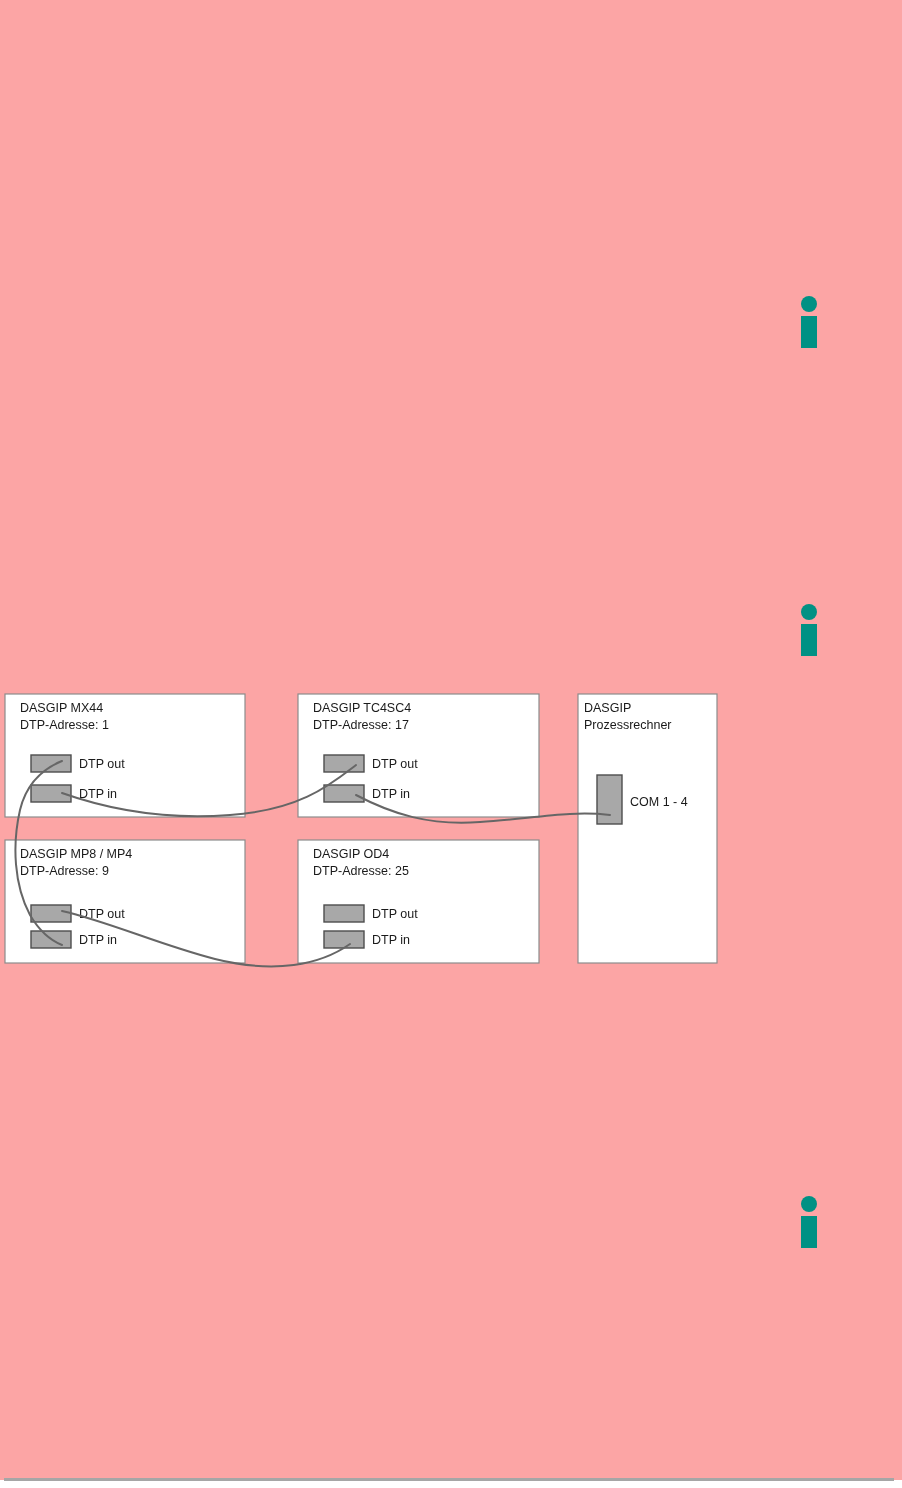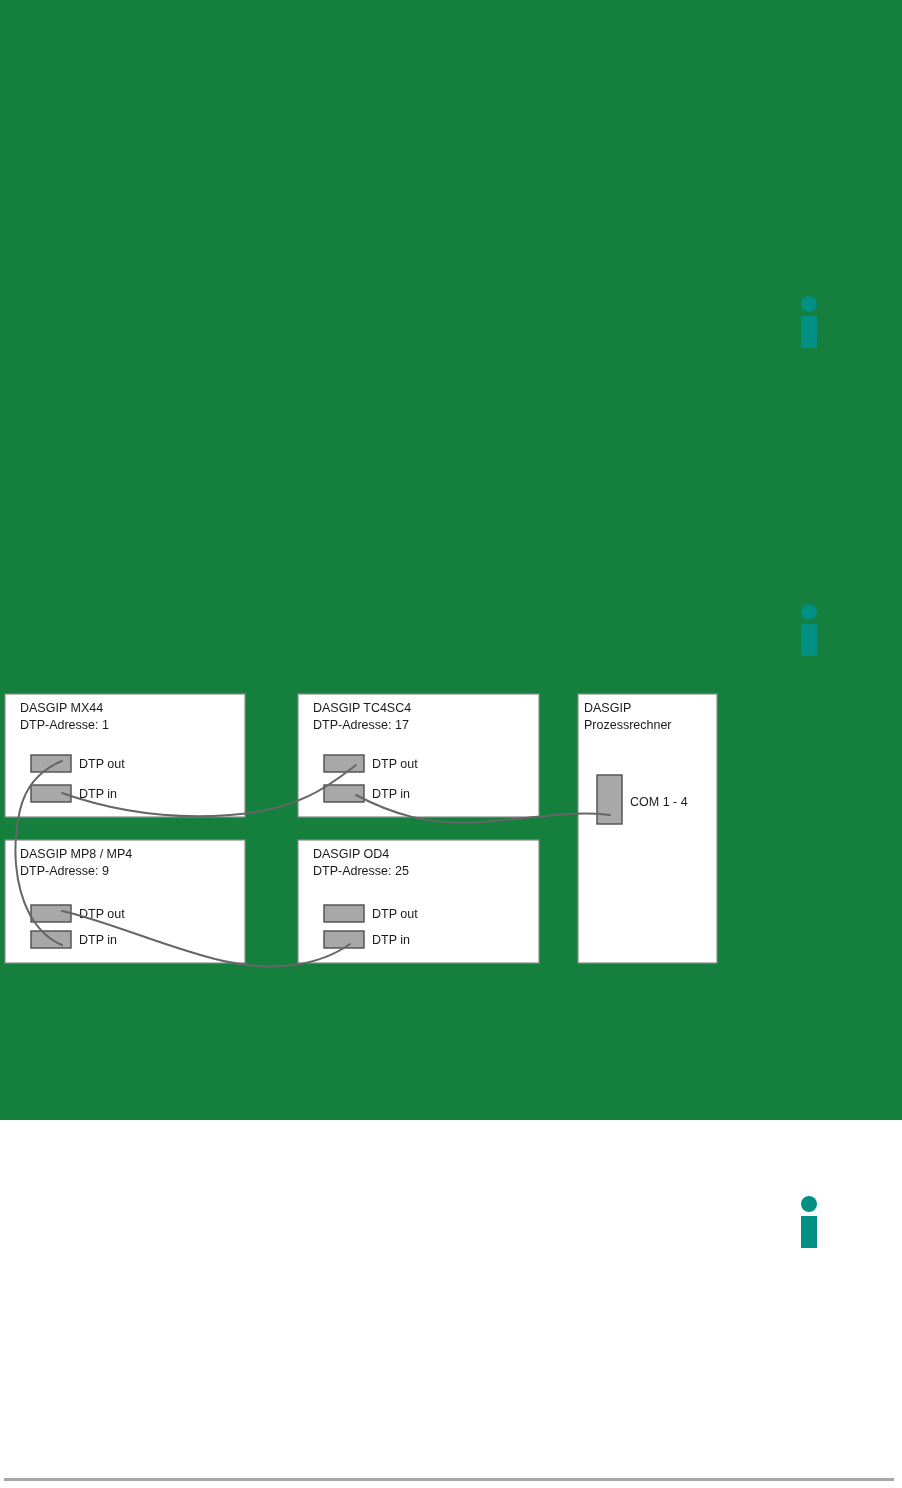--- a/index.html
+++ b/index.html
@@ -12,22 +12,22 @@
     height: 1488px;
     position: relative;
     font-family: "Liberation Sans", sans-serif;
     overflow: hidden;
   }
 
   .page {
     position: absolute;
     inset: 0;
     width: 902px;
-    height: 1120px;
-    background: #15803d;
+    height: 1480px;
+    background: #fca5a5;
   }
 
   
   .info-icon {
     position: absolute;
     width: 26px;
     height: 52px;
   }
   .info-icon .dot {
     position: absolute;

